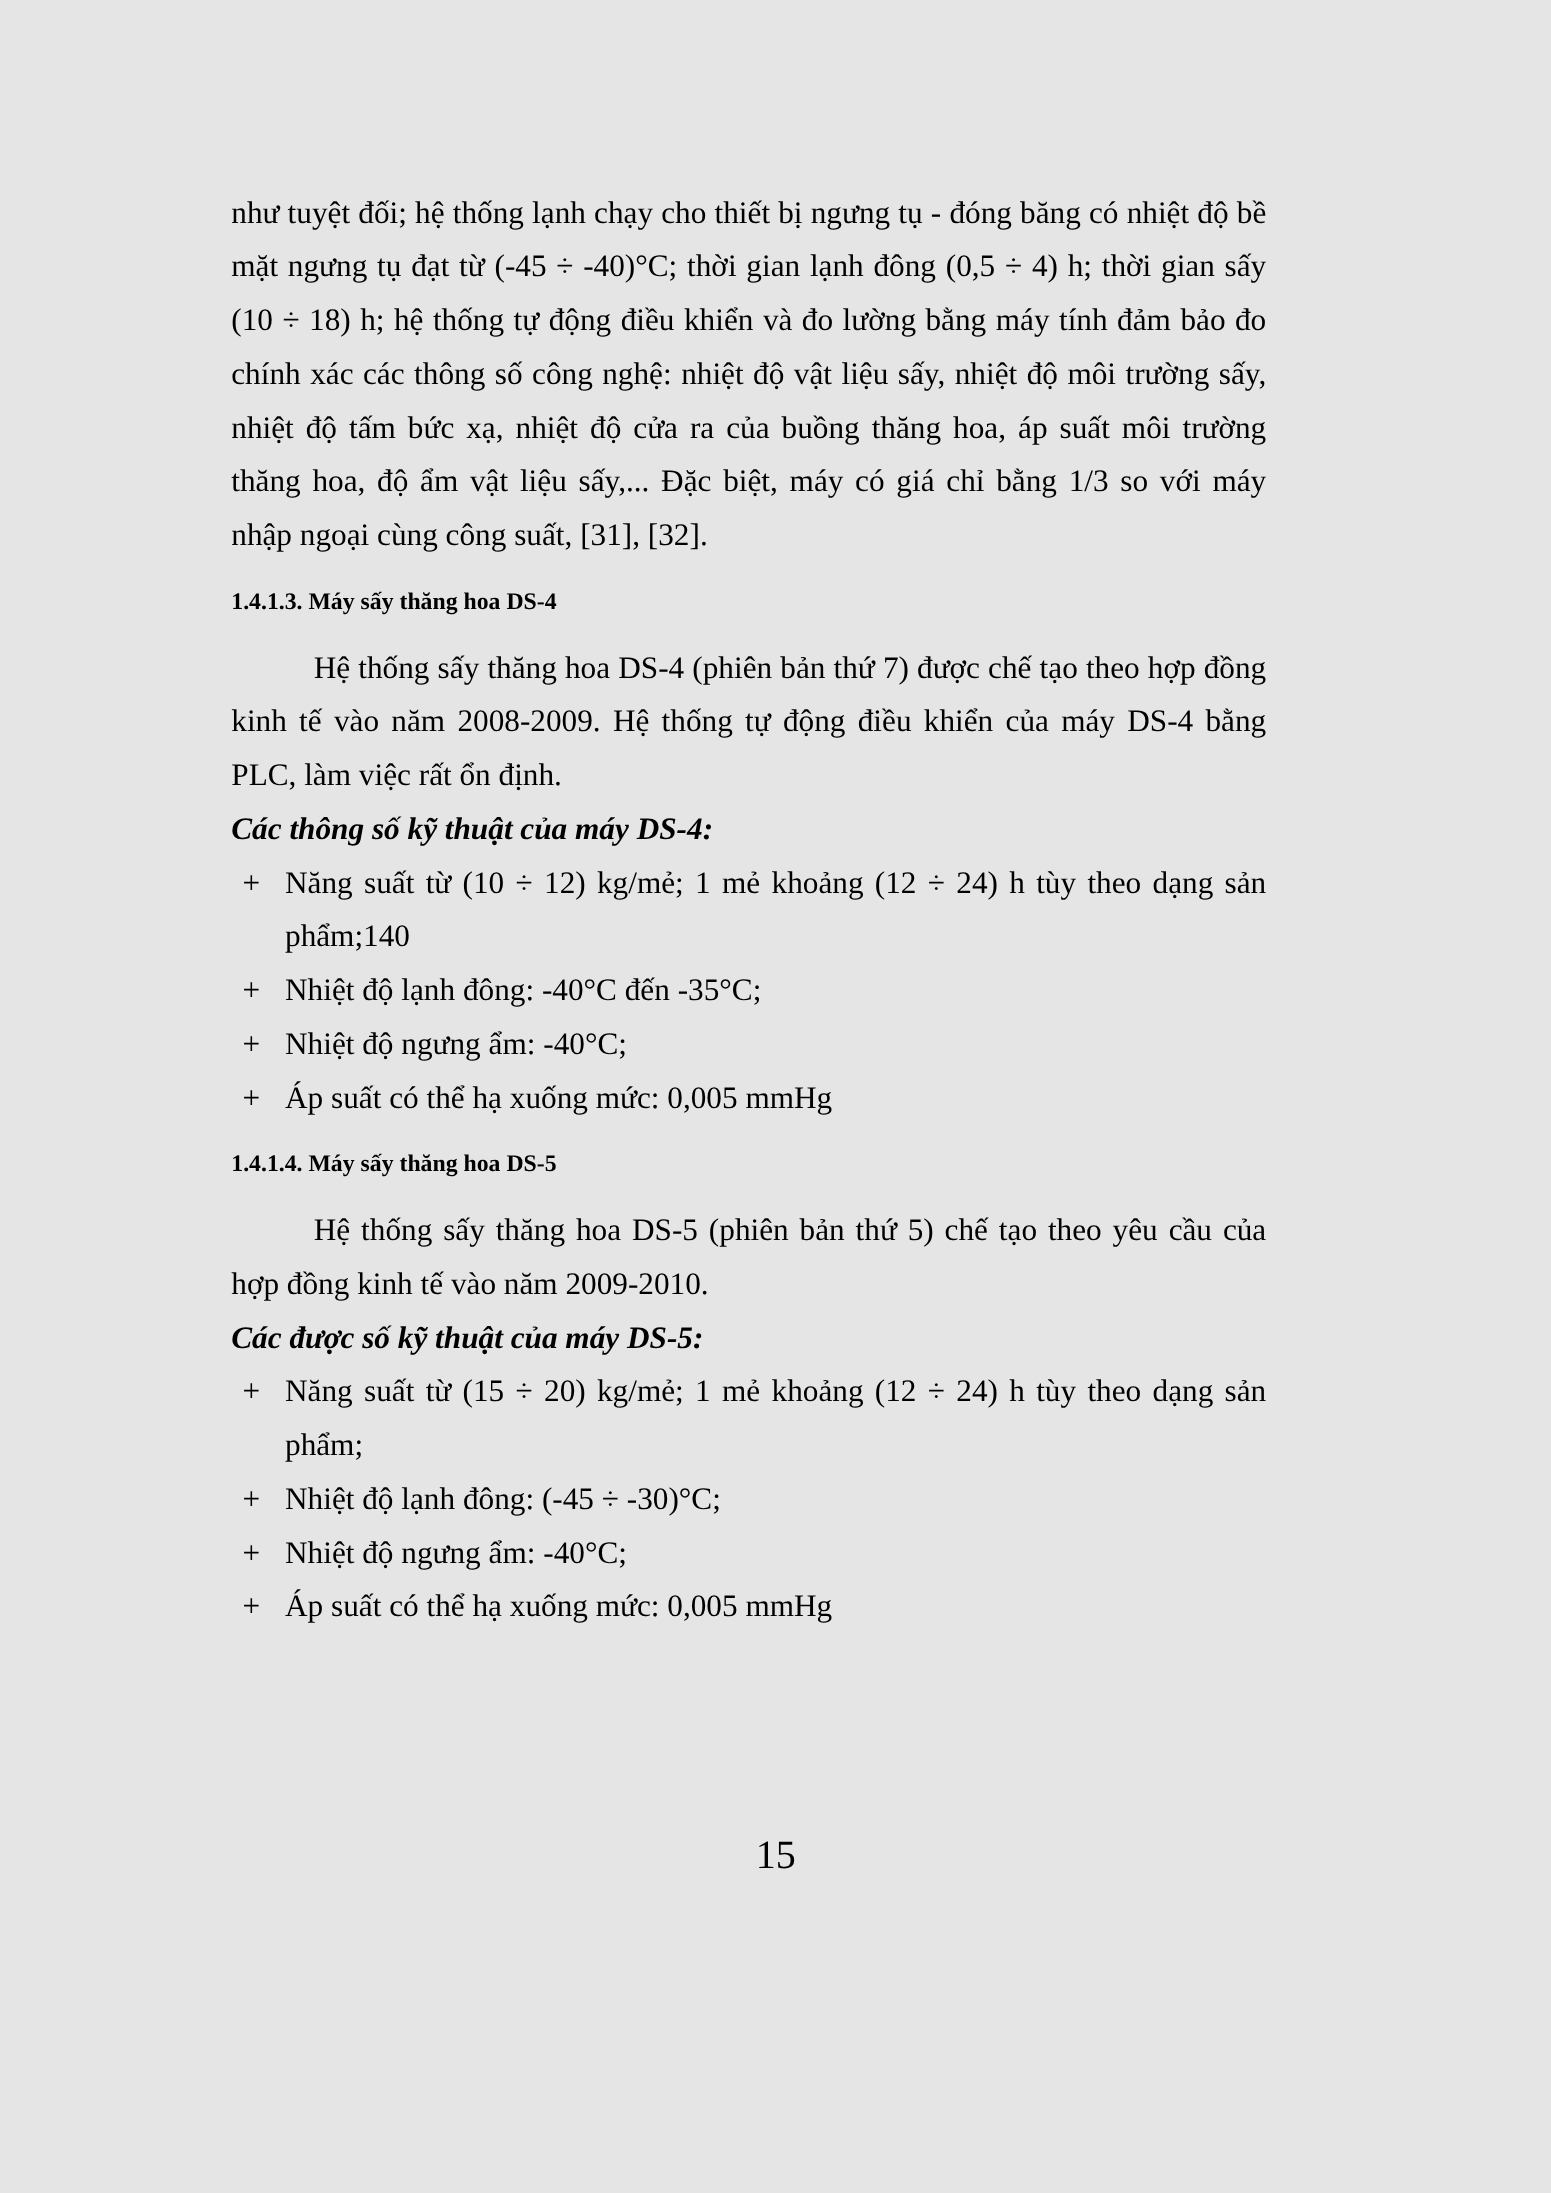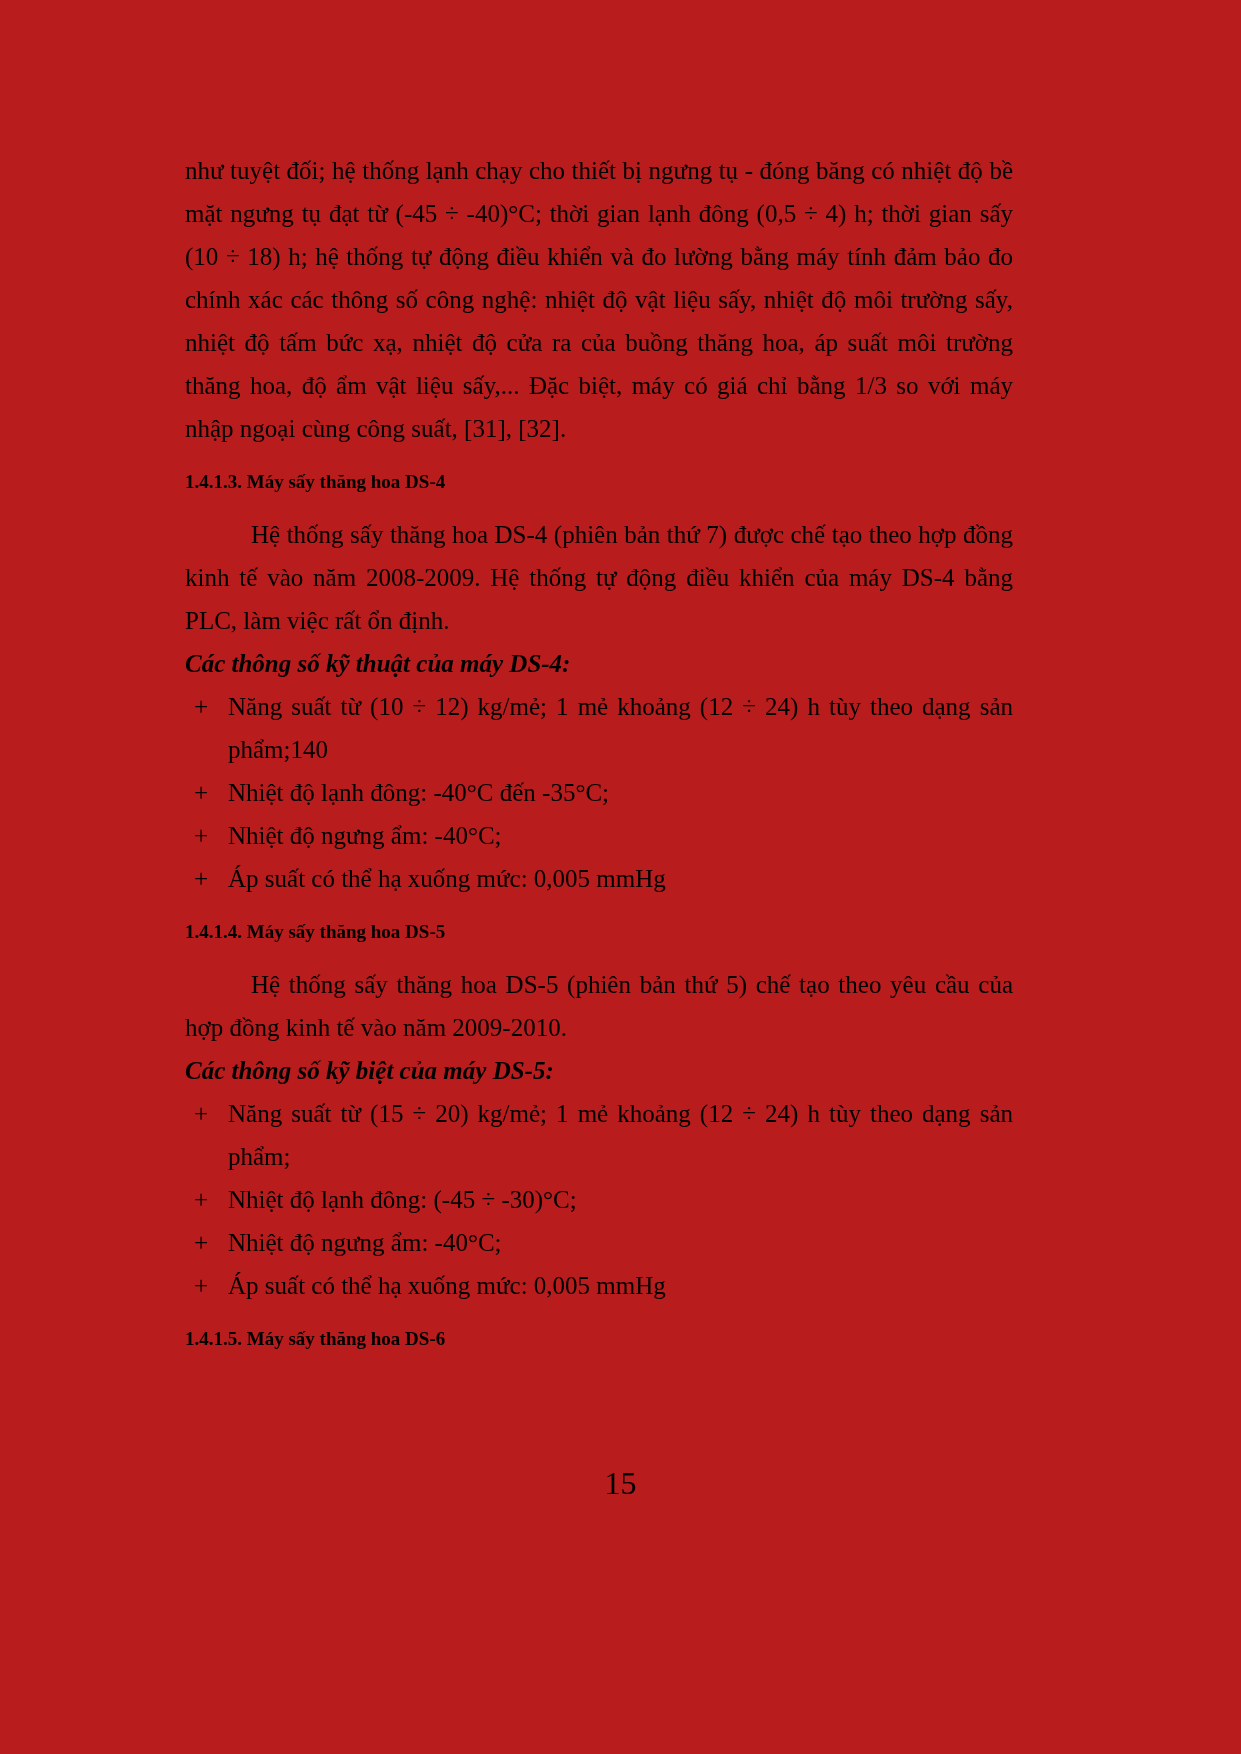--- a/index.html
+++ b/index.html
@@ -1,21 +1,21 @@
 <!DOCTYPE html>
 <html><head>
 <meta charset="utf-8">
 <style>
   * { margin: 0; padding: 0; box-sizing: border-box; }
   html, body { background: #ffffff; }
   .page {
     position: relative;
     width: 1241px;
     height: 1754px;
-    background: #b91c1c;
+    background: #e5e5e5;
     color: #000000;
     font-family: "Liberation Serif", "DejaVu Serif", serif;
     overflow: hidden;
   }
   .content {
     position: absolute;
     left: 185px;
     top: 149px;
     width: 828px;
     font-size: 25px;
@@ -91,40 +91,39 @@
       <div class="spec-item">
         <span class="spec-marker">+</span>
         <span class="spec-text">Áp suất có thể hạ xuống mức: 0,005 mmHg</span>
       </div>
     </div>
 
     <h3 class="heading">1.4.1.4. Máy sấy thăng hoa DS-5</h3>
 
     <p class="para first-indent">Hệ thống sấy thăng hoa DS-5 (phiên bản thứ 5) chế tạo theo yêu cầu của hợp đồng kinh tế vào năm 2009-2010.</p>
 
-    <p class="specs-title">Các thông số kỹ biệt của máy DS-5:</p>
+    <p class="specs-title">Các được số kỹ thuật của máy DS-5:</p>
 
     <div class="spec-list">
       <div class="spec-item">
         <span class="spec-marker">+</span>
         <span class="spec-text">Năng suất từ (15 ÷ 20) kg/mẻ; 1 mẻ khoảng (12 ÷ 24) h tùy theo dạng sản phẩm;</span>
       </div>
       <div class="spec-item">
         <span class="spec-marker">+</span>
         <span class="spec-text">Nhiệt độ lạnh đông: (-45 ÷ -30)°C;</span>
       </div>
       <div class="spec-item">
         <span class="spec-marker">+</span>
         <span class="spec-text">Nhiệt độ ngưng ẩm: -40°C;</span>
       </div>
       <div class="spec-item">
         <span class="spec-marker">+</span>
         <span class="spec-text">Áp suất có thể hạ xuống mức: 0,005 mmHg</span>
       </div>
     </div>
 
-    <h3 class="heading">1.4.1.5. Máy sấy thăng hoa DS-6</h3>
 
 
   </div>
 
   <div class="footer-pagenum">15</div>
 </div>
 
 </body></html>

